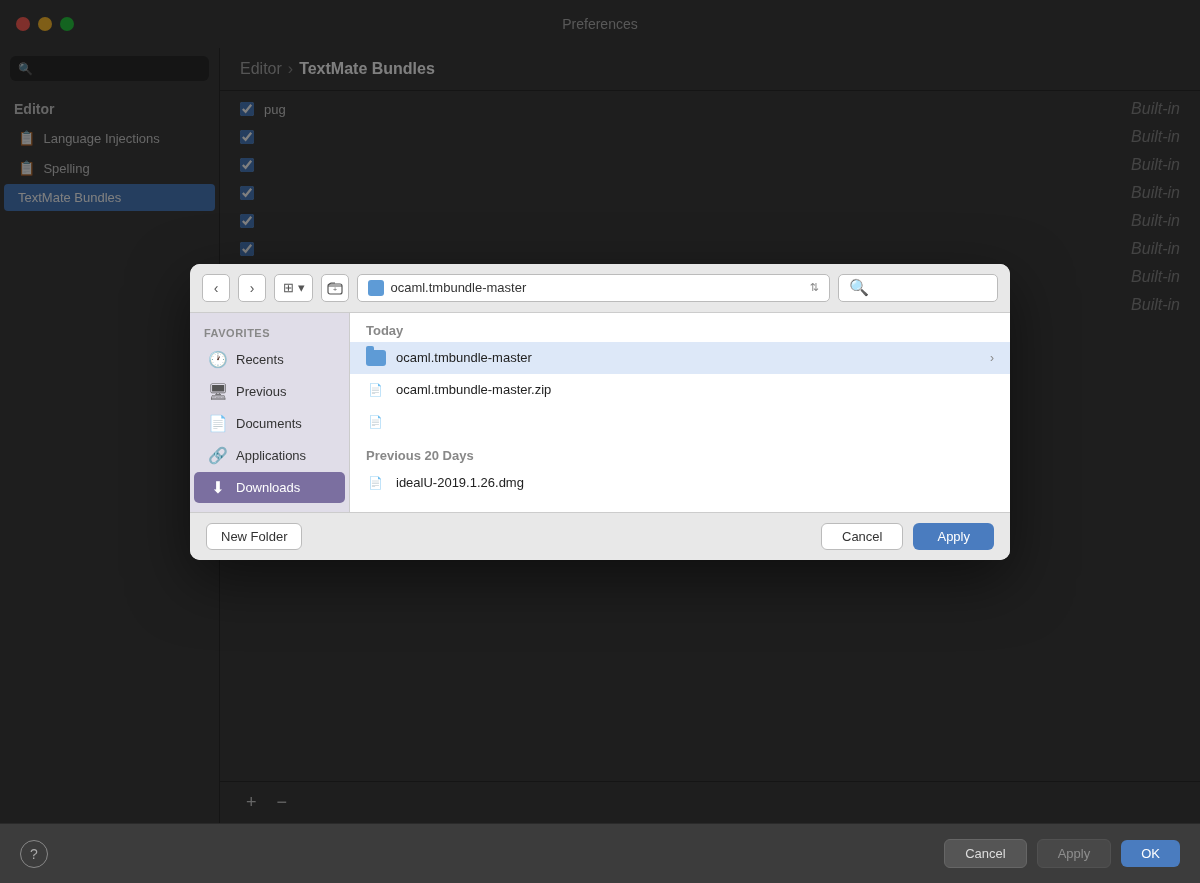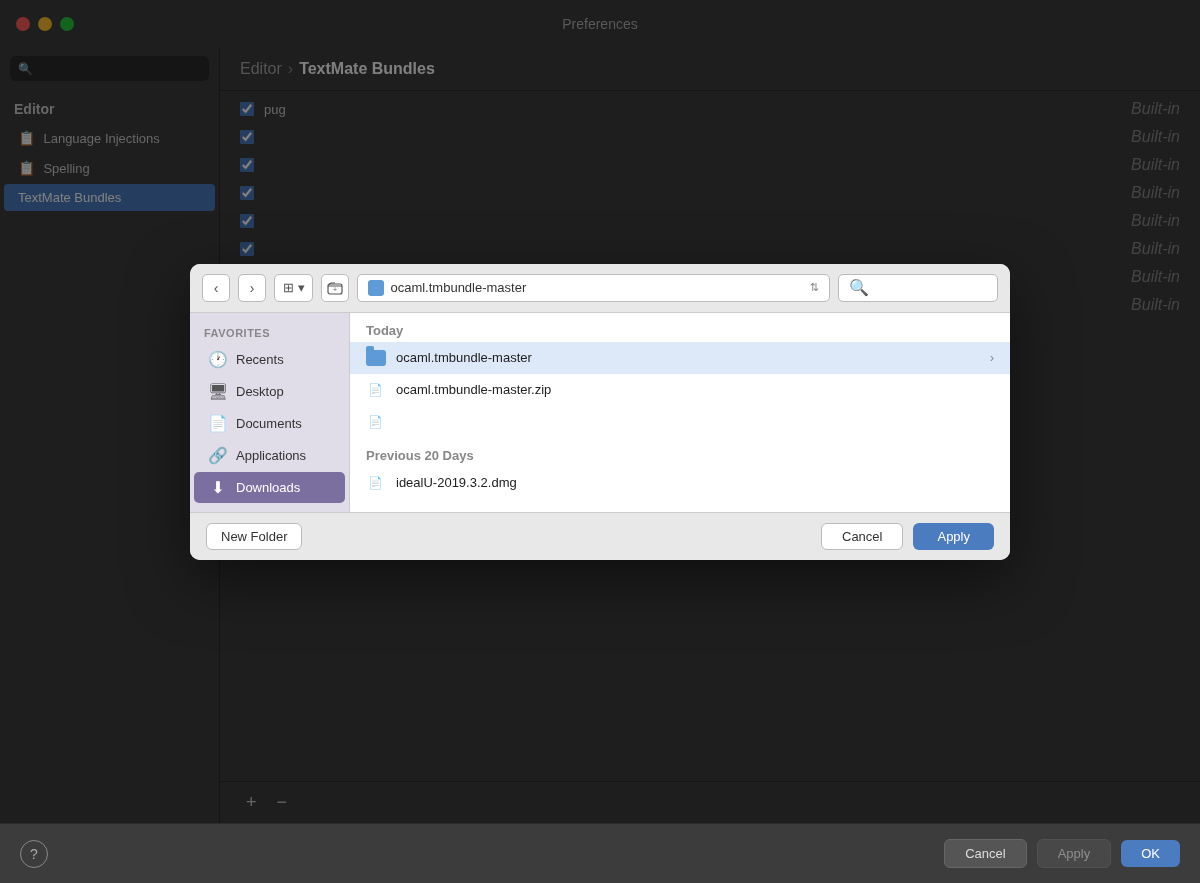--- a/index.html
+++ b/index.html
@@ -664,21 +664,21 @@
       <div class="fp-body">
 
         <div class="fp-sidebar">
           <div class="fp-sidebar-title">Favorites</div>
           <div class="fp-sidebar-item">
             <span class="fp-si-icon">🕐</span>
             <span>Recents</span>
           </div>
           <div class="fp-sidebar-item">
             <span class="fp-si-icon">🖥</span>
-            <span>Desktop</span>
+            <span>Previous</span>
           </div>
           <div class="fp-sidebar-item">
             <span class="fp-si-icon">📄</span>
             <span>Documents</span>
           </div>
           <div class="fp-sidebar-item">
             <span class="fp-si-icon">🔗</span>
             <span>Applications</span>
           </div>
           <div class="fp-sidebar-item active">
@@ -708,21 +708,21 @@
             <div class="fp-file-icon">
               <span class="dmg-icon">📄</span>
             </div>
           </div>
 
           <div class="fp-section-header">Previous 20 Days</div>
           <div class="fp-file-row">
             <div class="fp-file-icon">
               <span class="dmg-icon">📄</span>
             </div>
-            <span class="fp-file-name">idealU-2019.3.2.dmg</span>
+            <span class="fp-file-name">idealU-2019.1.26.dmg</span>
           </div>
         </div>
       </div>
 
       <div class="fp-footer">
         <button class="fp-new-folder-label">New Folder</button>
         <div class="fp-footer-btns">
           <button class="fp-cancel-btn">Cancel</button>
           <button class="fp-open-btn">Apply</button>
         </div>

